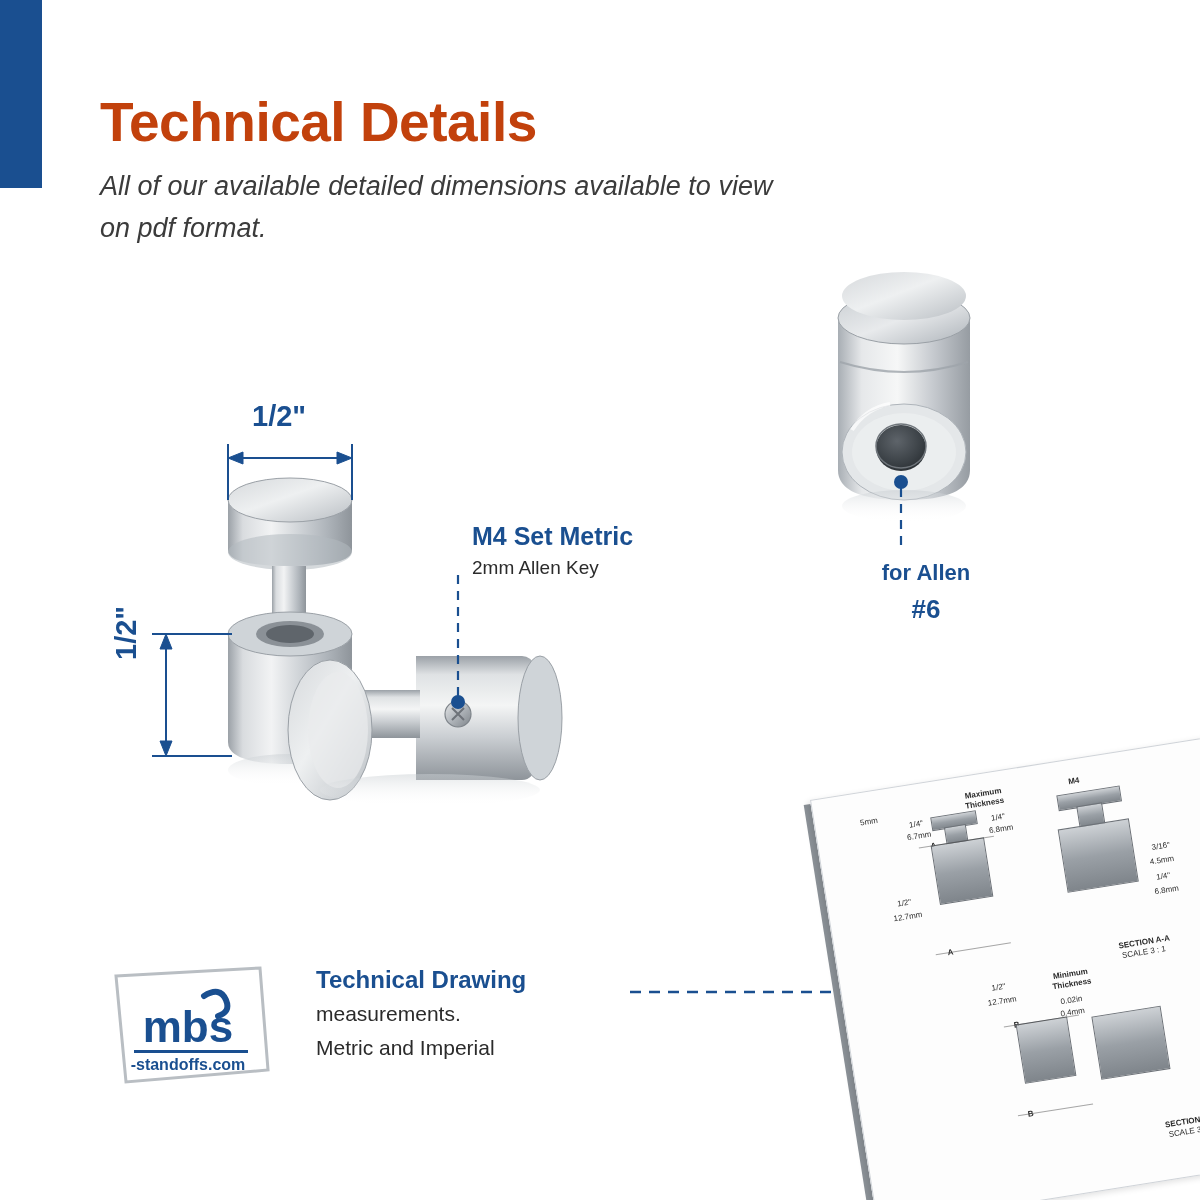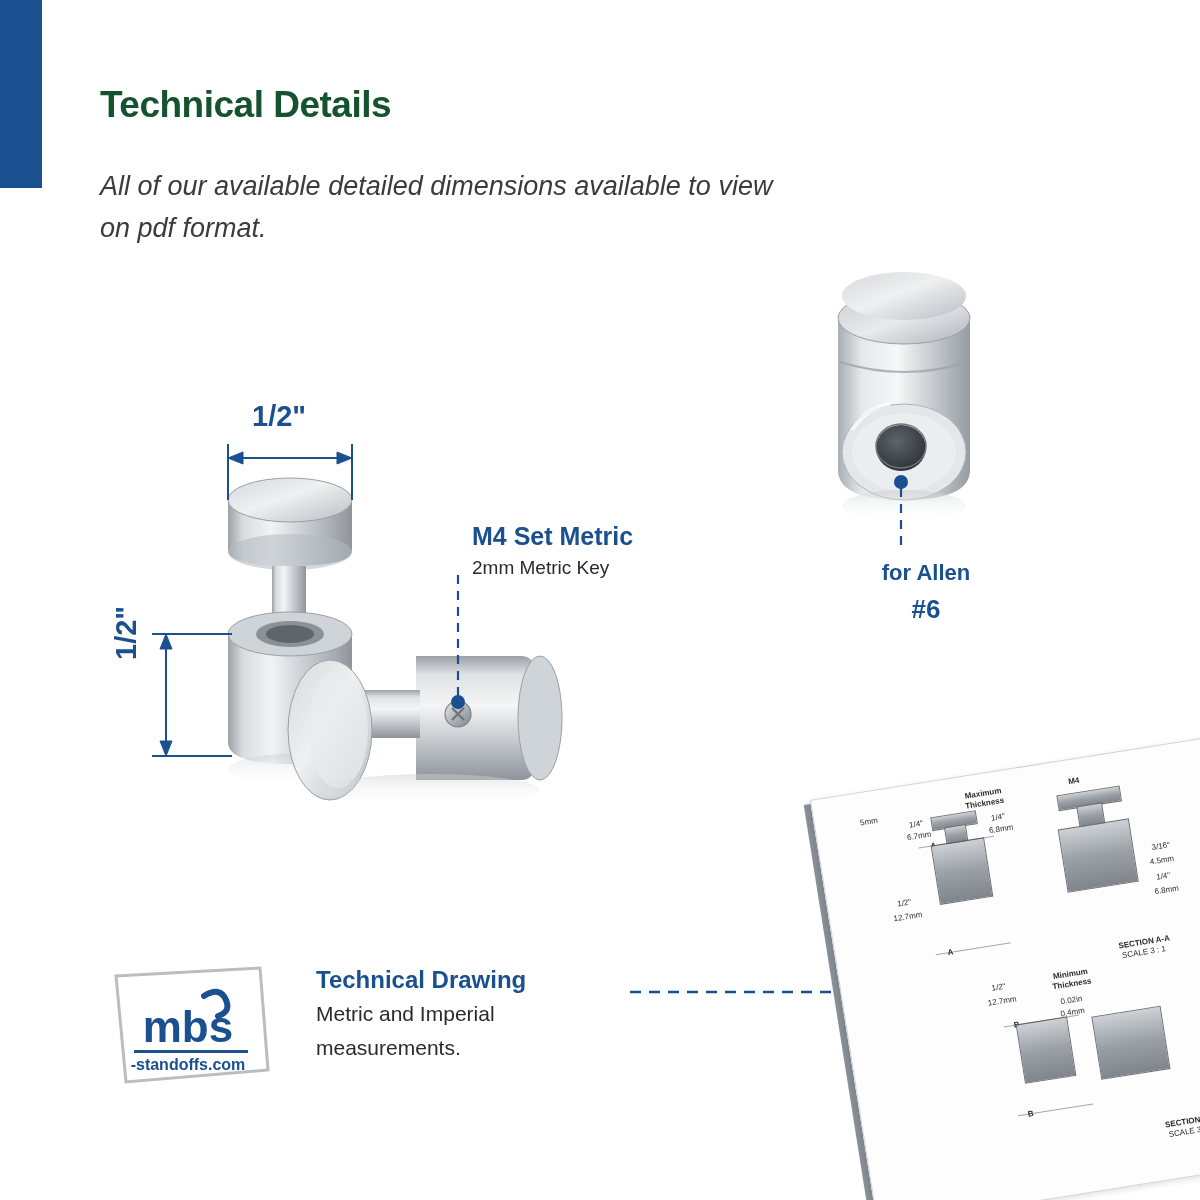--- a/index.html
+++ b/index.html
@@ -25,24 +25,24 @@
     top: 0;
     width: 42px;
     height: 188px;
     background: #1a4f90;
   }
 
   
   .heading {
     position: absolute;
     left: 100px;
-    top: 86px;
-    font-size: 37px;
+    top: 94px;
+    font-size: 55px;
     font-weight: bold;
-    color: #14532d;
+    color: #c2410c;
     letter-spacing: -0.5px;
     line-height: 1.05;
   }
   .subheading {
     position: absolute;
     left: 100px;
     top: 166px;
     width: 700px;
     font-size: 27px;
     font-style: italic;
@@ -329,32 +329,32 @@
       <circle cx="858" cy="992" r="8" fill="#1a4f90"></circle>
       <line x1="850" y1="992" x2="628" y2="992" stroke="#1a4f90" stroke-width="2.4" stroke-dasharray="11,8"></line>
     </g>
   </svg>
 
   <div class="dim-label dim-top">1/2"</div>
   <div class="dim-label dim-left">1/2"</div>
 
   <div class="c-setscrew">
     <div class="callout-title">M4 Set Metric</div>
-    <div class="callout-sub">2mm Metric Key</div>
+    <div class="callout-sub">2mm Allen Key</div>
   </div>
 
   <div class="c-forscrew">
     <div class="callout-title">for Allen</div>
     <div class="num">#6</div>
   </div>
 
   <div class="c-drawing">
     <div class="callout-title">Technical Drawing</div>
+    <div class="callout-sub">measurements.</div>
     <div class="callout-sub">Metric and Imperial</div>
-    <div class="callout-sub">measurements.</div>
   </div>
 
   <div class="logo-box">
     <svg width="176" height="130" viewBox="0 0 176 130">
       <path d="M16,14 L160,6 L168,108 L26,120 Z" fill="#ffffff" stroke="#b9bec3" stroke-width="3"></path>
       <text x="88" y="80" font-family="Liberation Sans, sans-serif" font-size="44" font-weight="bold" fill="#1a4f90" text-anchor="middle">mbs</text>
       <path d="M104,34 q16,-10 22,4 q5,12 -8,16" fill="none" stroke="#1a4f90" stroke-width="6" stroke-linecap="round"></path>
       <rect x="34" y="88" width="114" height="3" fill="#1a4f90"></rect>
       <text x="88" y="108" font-family="Liberation Sans, sans-serif" font-size="16" font-weight="bold" fill="#1a4f90" text-anchor="middle">-standoffs.com</text>
     </svg>

